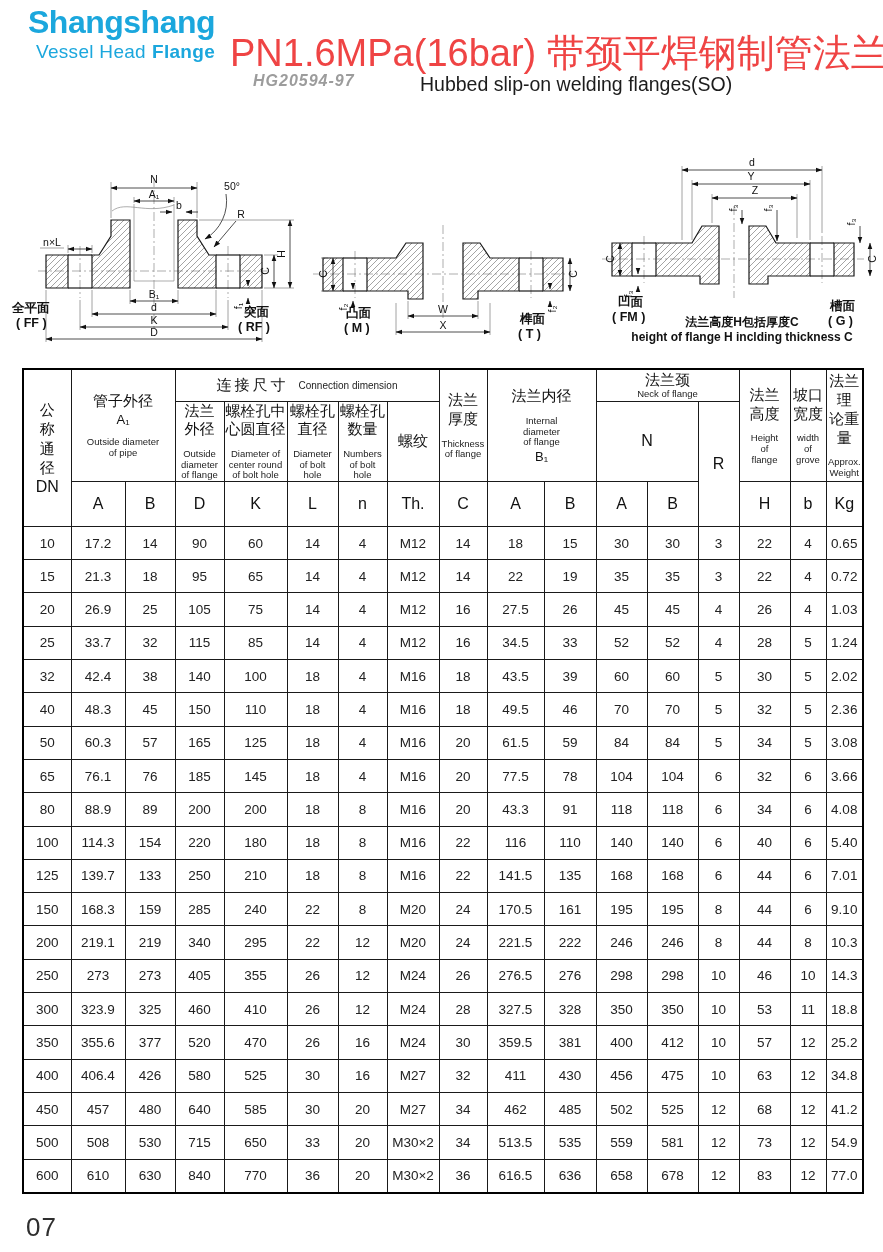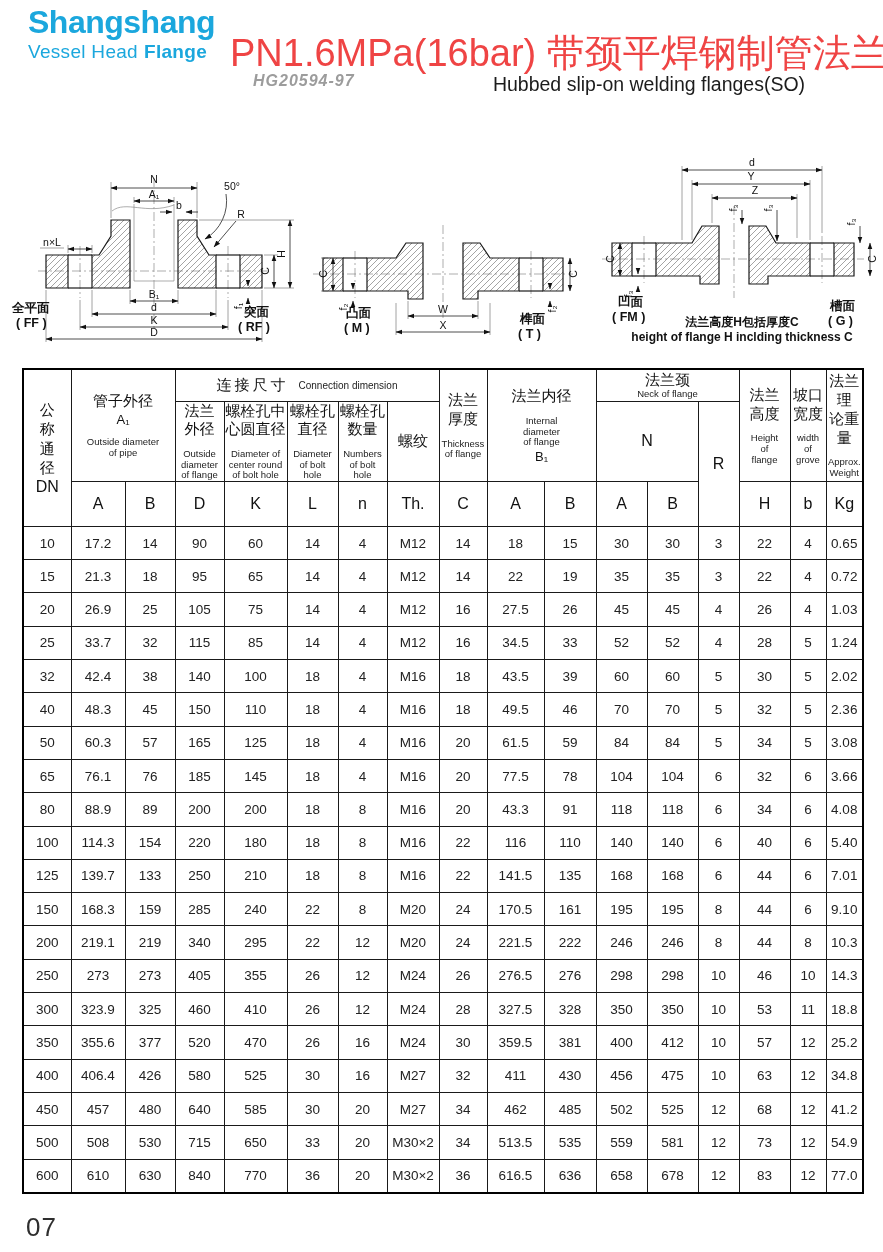--- a/index.html
+++ b/index.html
@@ -1,25 +1,25 @@
 <!DOCTYPE html>
 <html style="--logo: #1ba7dd;"><head>
 <meta charset="utf-8">
 <style>
   html,body{margin:0;padding:0;background:#fff;}
   body{width:883px;height:1252px;position:relative;font-family:"Liberation Sans",sans-serif;overflow:hidden;}
 
   
   .logo{position:absolute;left:28px;top:6px;color:var(--logo,#1ba7dd);}
   .logo-main{font-size:32px;font-weight:bold;line-height:1;letter-spacing:-.5px;}
-  .logo-sub{font-size:19px;margin-top:3px;letter-spacing:.3px;white-space:nowrap;}
+  .logo-sub{font-size:19px;margin-top:3px;letter-spacing:.3px;white-space:nowrap;text-align:right;}
   .logo-sub .flange{font-weight:bold;margin-left:6px;}
   .title{position:absolute;left:230px;top:28px;width:648px;text-align:center;font-size:38px;color:#ef4444;white-space:pre;}
   .std{position:absolute;left:253px;top:72px;font-size:16px;font-weight:bold;font-style:italic;color:#9c9c9c;letter-spacing:1px;}
-  .subtitle{position:absolute;left:420px;top:73px;width:458px;text-align:center;font-size:19.5px;color:#1c1c1c;}
+  .subtitle{position:absolute;left:420px;top:73px;width:458px;text-align:left;font-size:19.5px;color:#1c1c1c;}
 
   
   .drawing{position:absolute;}
   #d1{left:8px;top:120px;}
   #d2{left:298px;top:183px;}
   #d3{left:592px;top:148px;}
   .geo{stroke:#1a1a1a;stroke-width:1.2;fill:none;}
   .hatchpoly{stroke:#1a1a1a;stroke-width:1.2;}
   .thin{stroke:#8a8a8a;stroke-width:.7;fill:none;}
   .chain{stroke:#777;stroke-width:.6;fill:none;stroke-dasharray:9 3 2 3;}

